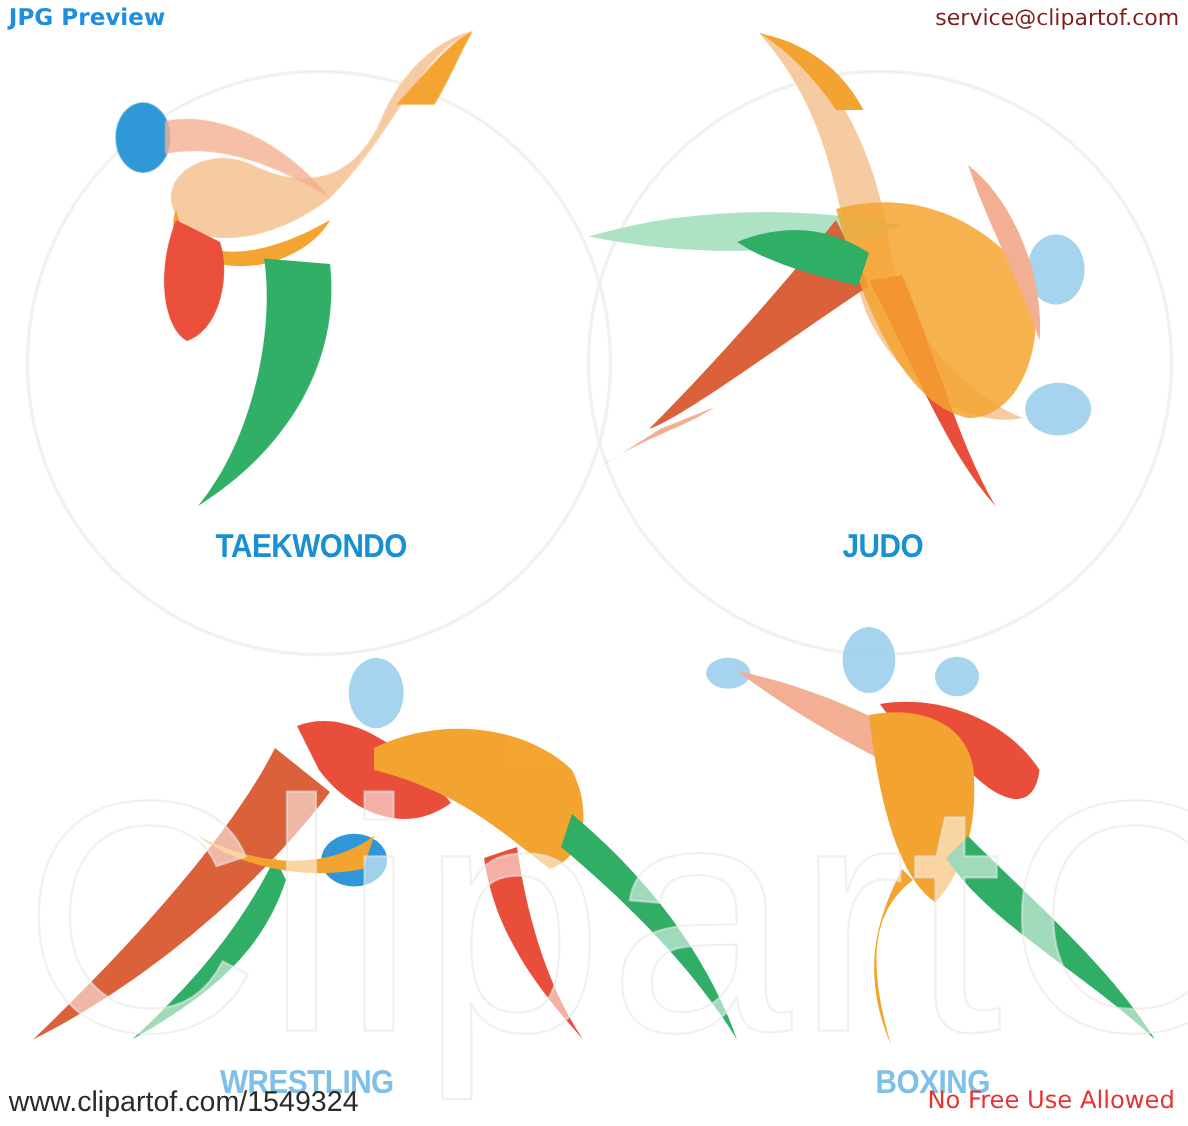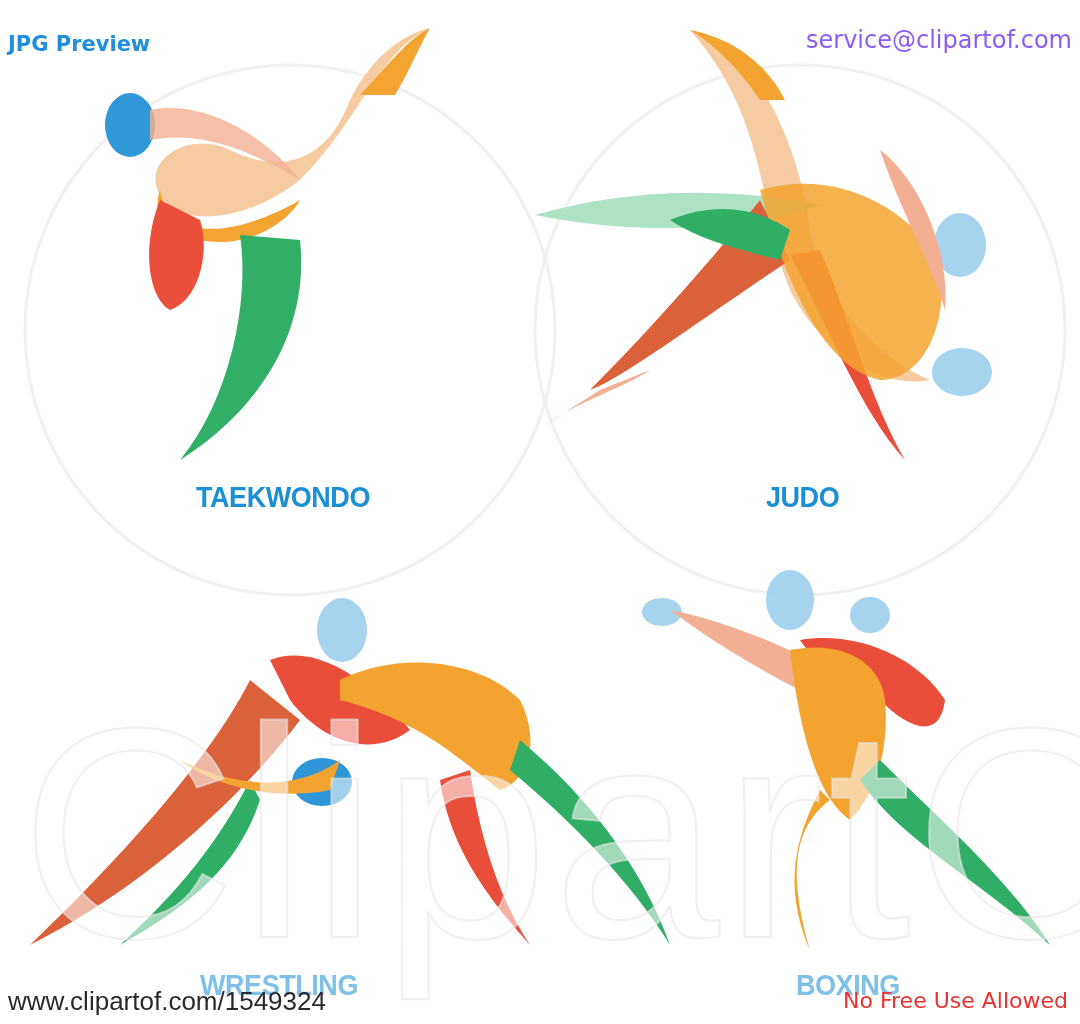--- a/index.html
+++ b/index.html
@@ -1,18 +1,18 @@
 <!DOCTYPE html>
 <html><head>
 <meta charset="utf-8">
 <style>
   html,body{margin:0;padding:0;}
   body{width:1080px;height:1024px;position:relative;overflow:hidden;background:#ffffff;font-family:"DejaVu Sans",sans-serif;}
-  .hdr-left{position:absolute;left:8px;top:4px;font-size:21px;font-weight:bold;color:#1e8fde;margin-top:28px;}
-  .hdr-right{position:absolute;right:8px;top:4px;font-size:24px;color:#8b5cf6;margin-top:22px;}
+  .hdr-left{position:absolute;left:8px;top:4px;font-size:21px;font-weight:bold;color:#1e8fde;}
+  .hdr-right{position:absolute;right:8px;top:4px;font-size:20px;color:#7f1d1d;}
   .footer-url{position:absolute;left:8px;top:986px;font-family:"Liberation Sans",sans-serif;font-size:26px;color:#2a2a2a;z-index:5;}
   .footer-warn{position:absolute;right:12px;top:988px;font-size:22px;font-weight:normal;color:#e83232;z-index:5;}
   .label{position:absolute;font-family:"Liberation Sans",sans-serif;font-weight:bold;font-size:30px;color:#1a8fd4;letter-spacing:-0.5px;transform:scaleX(0.9);transform-origin:left top;}
   .label.faded{color:#7fc0e8;}
   .art{position:absolute;left:0;top:0;width:1080px;height:1024px;}
   .watermark{position:absolute;left:20px;top:660px;font-family:"Liberation Sans",sans-serif;font-size:300px;color:rgba(255,255,255,0.55);-webkit-text-stroke:2px rgba(230,230,230,0.6);letter-spacing:4px;z-index:3;pointer-events:none;}
 </style>
 </head>
 <body>
 

